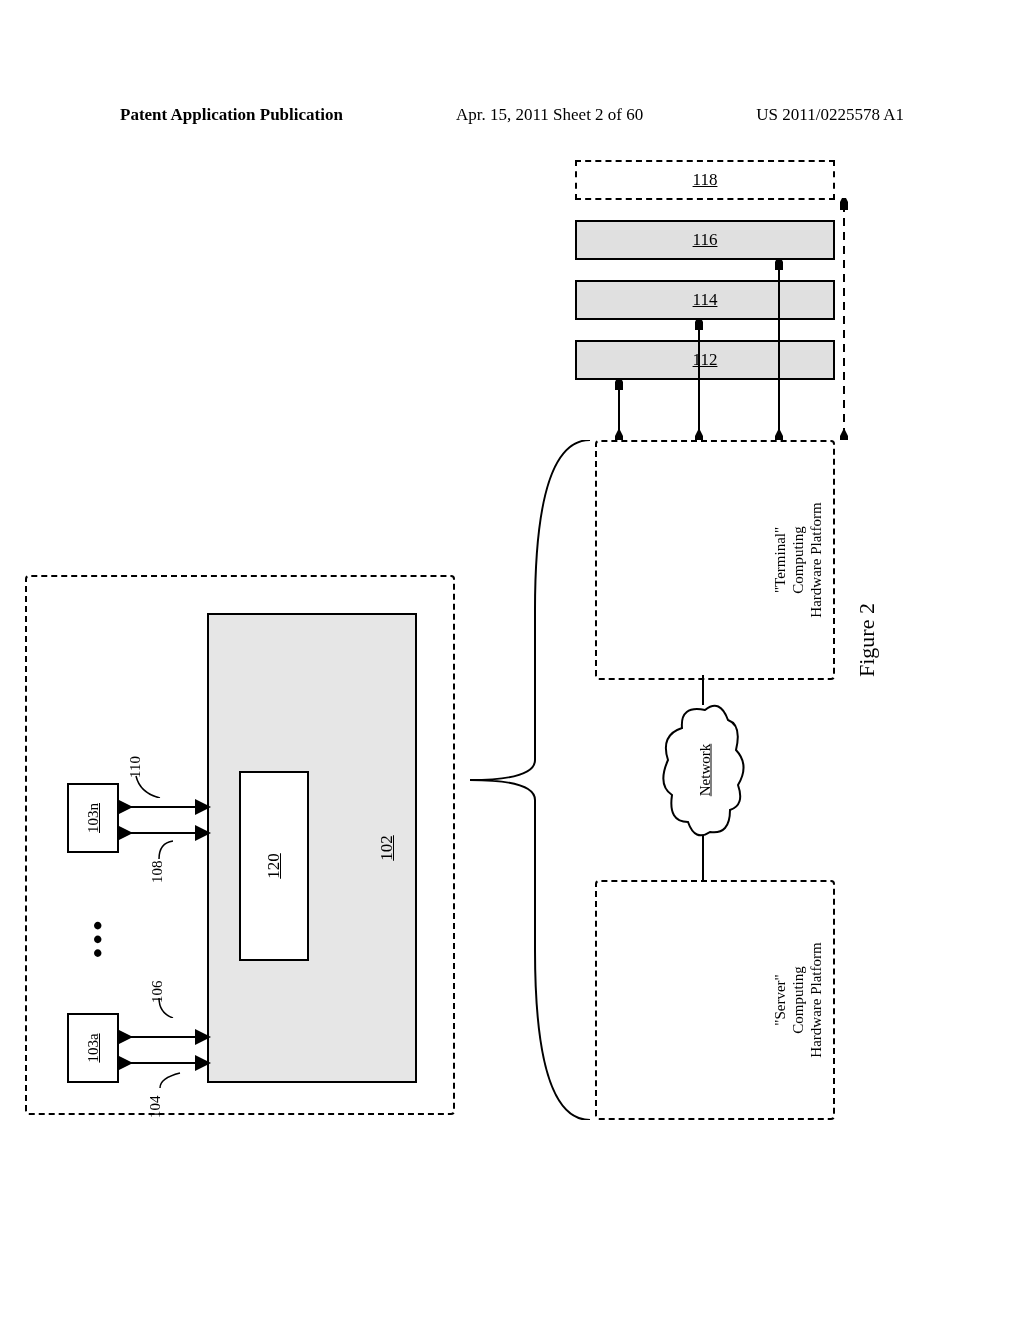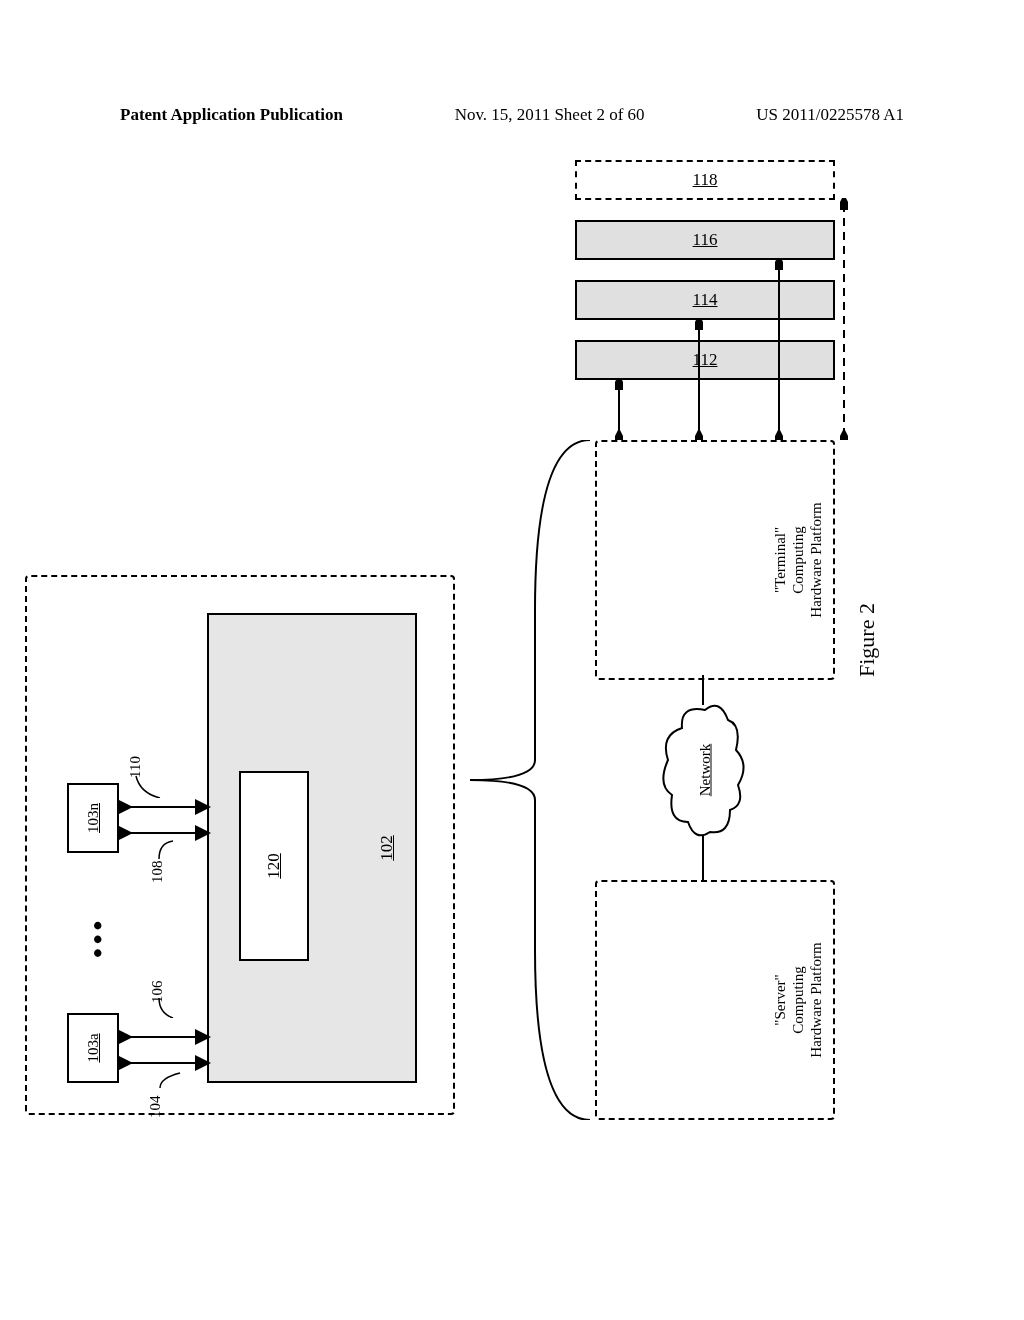--- a/index.html
+++ b/index.html
@@ -198,21 +198,21 @@
 
   
   .arrow-svg { position: absolute; }
 
 </style>
 </head>
 <body>
 
 <div class="header">
   <span class="left">Patent Application Publication</span>
-  <span class="center">Nov. 15, 2011  Sheet 2 of 60</span>
+  <span class="center">Apr. 15, 2011  Sheet 2 of 60</span>
   <span class="right">US 2011/0225578 A1</span>
 </div>
 
 <div class="diagram-area">
 
   <div class="dashed-box upper-box">
     <div class="small-box sb1">103a</div>
     <div class="small-box sb2">103n</div>
     <div class="dots">•••</div>
 

